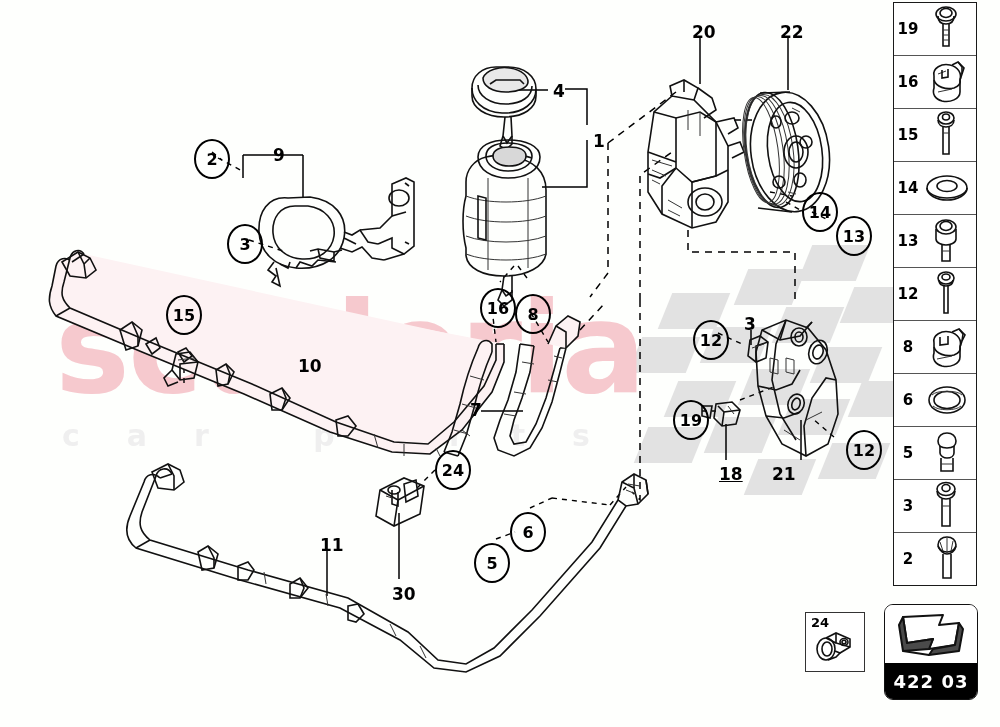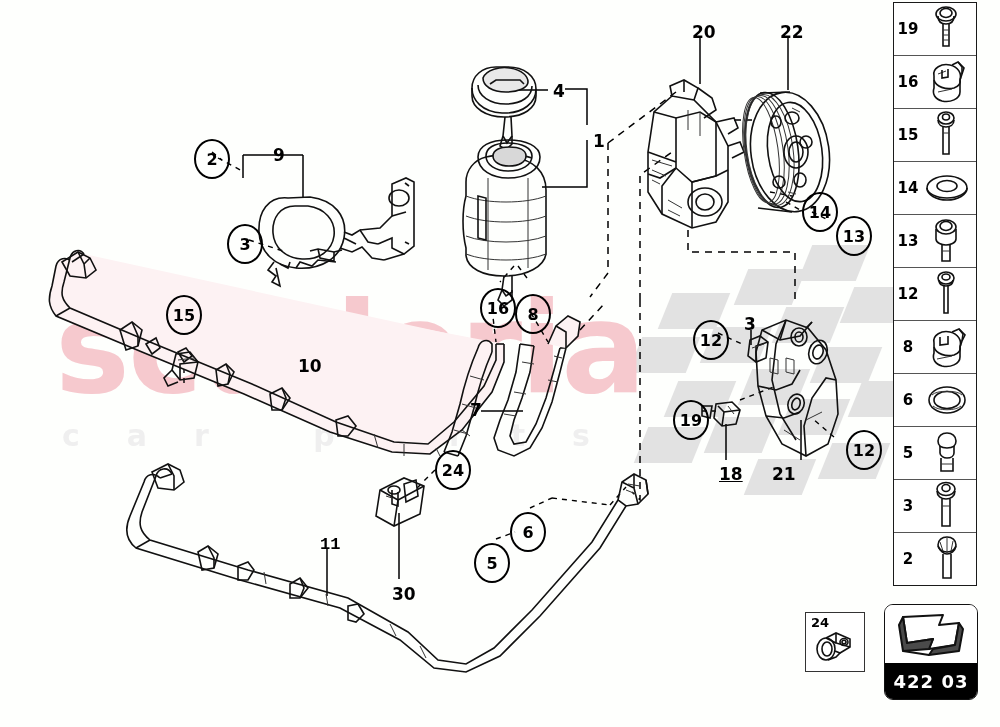--- a/index.html
+++ b/index.html
@@ -472,21 +472,21 @@
     </div>
   <div class="cal" style="left:846px;top:430px;">
     <span>12</span>
     </div>
 
   <div class="num" style="left:273px;top:145px;"><span>9</span></div>
   <div class="num" style="left:553px;top:81px;"><span>4</span></div>
   <div class="num" style="left:593px;top:131px;"><span>1</span></div>
   <div class="num" style="left:298px;top:356px;"><span>10</span></div>
   <div class="num" style="left:470px;top:400px;"><span>7</span></div>
-  <div class="num" style="left:320px;top:535px;font-family:Liberation Mono, monospace;"><span>11</span></div>
+  <div class="num" style="left:320px;top:535px;"><span>11</span></div>
   <div class="num" style="left:392px;top:584px;"><span>30</span></div>
   <div class="num" style="left:692px;top:22px;"><span>20</span></div>
   <div class="num" style="left:780px;top:22px;"><span>22</span></div>
   <div class="num" style="left:744px;top:314px;"><span>3</span></div>
   <div class="num" style="left:719px;top:464px;text-decoration:underline;"><span>18</span></div>
   <div class="num" style="left:772px;top:464px;"><span>21</span></div>
 
   <div id="legend">
 
     <div class="lg-row">

